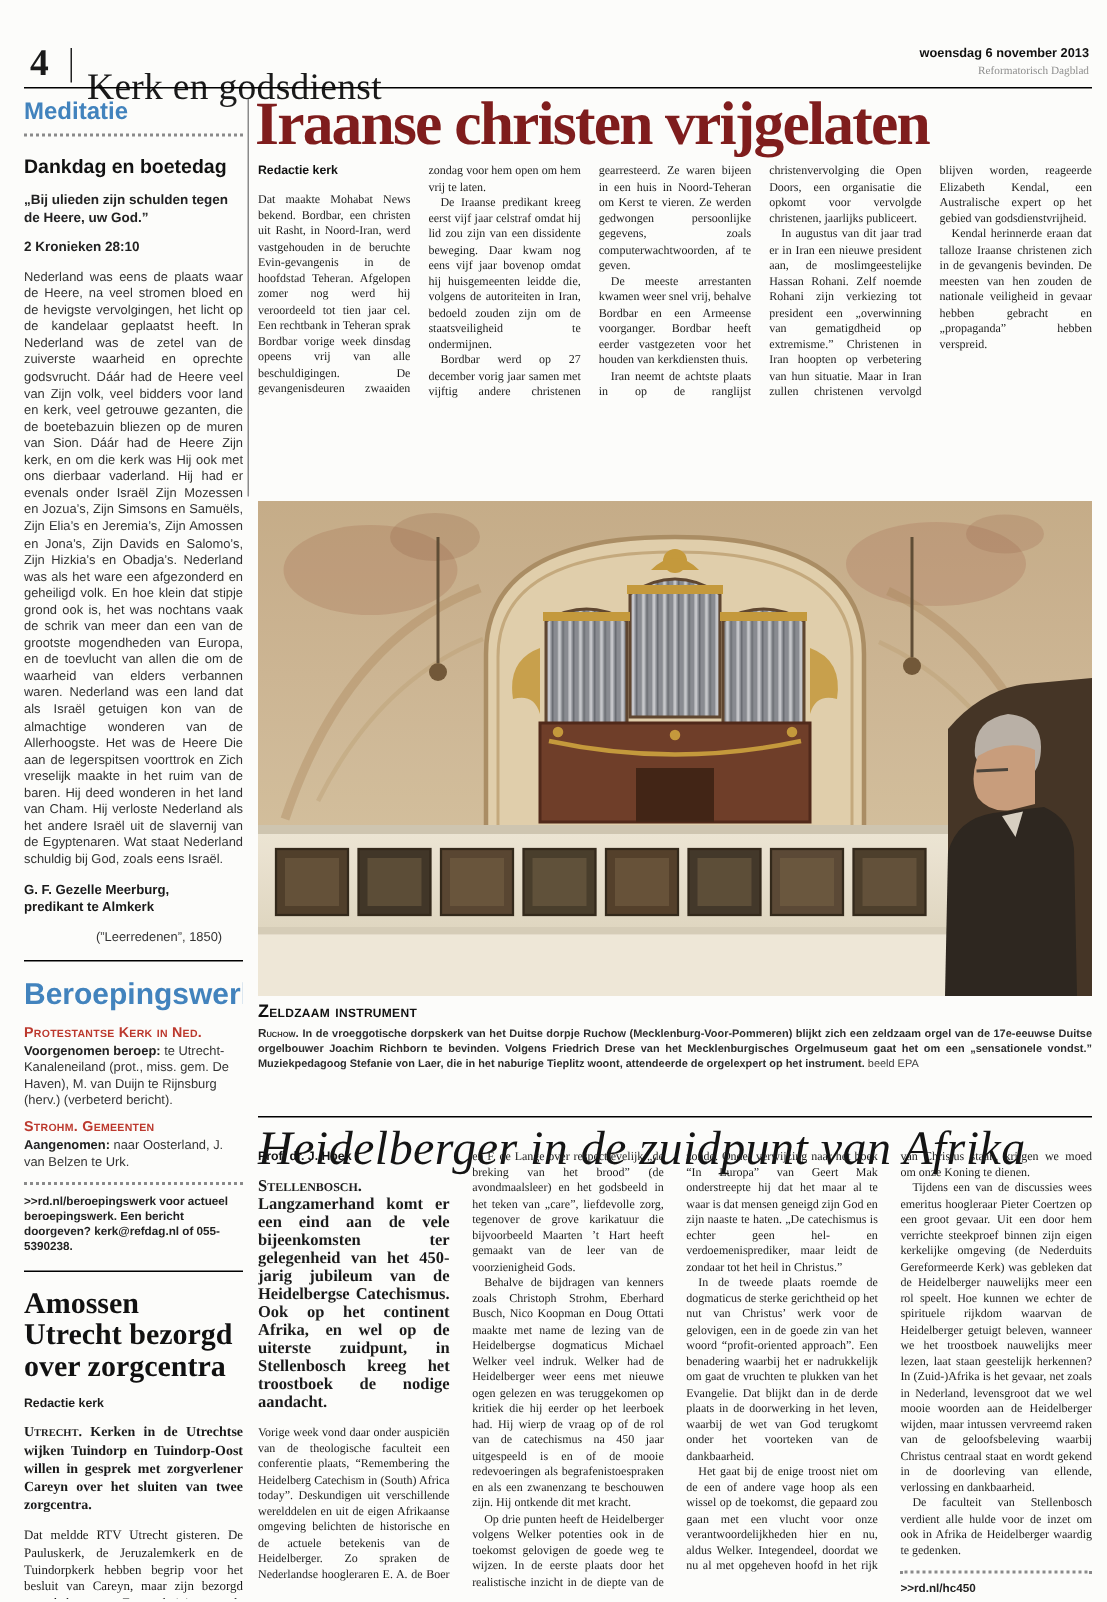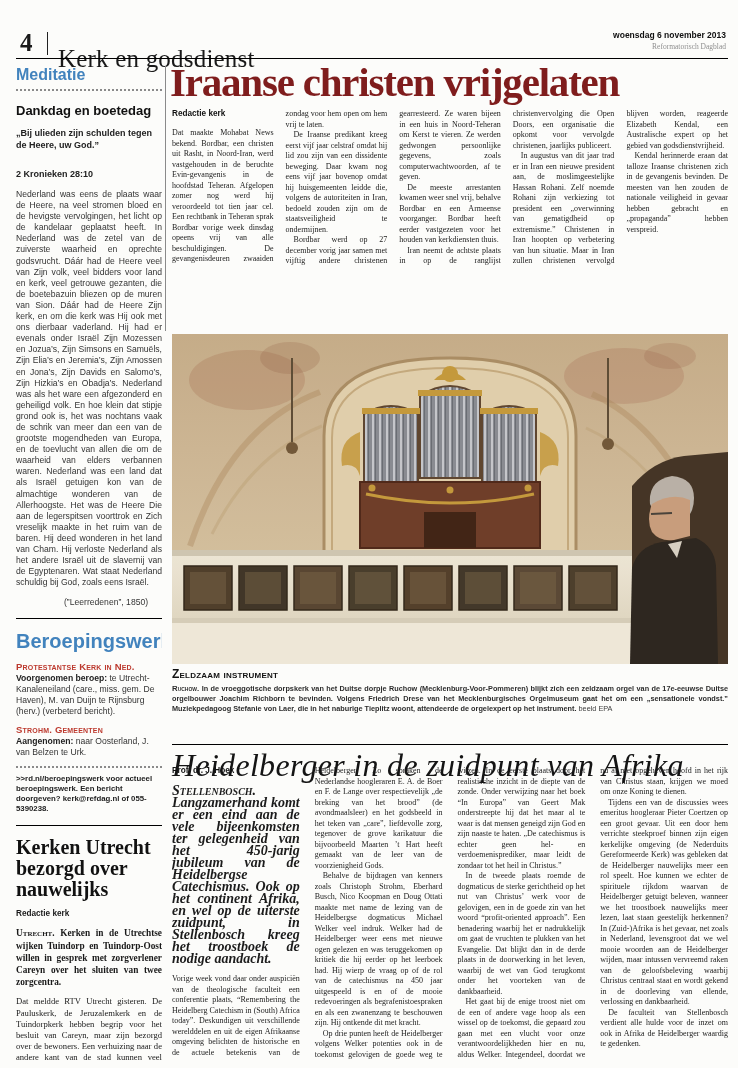--- a/index.html
+++ b/index.html
@@ -16,21 +16,21 @@
   .header-rule{position:absolute;left:16px;right:10px;top:58px;height:1px;background:#000;}
   .vrule{position:absolute;left:165px;top:66px;width:1px;height:265px;background:#8a8a8a;}
 
   
   .sidebar{position:absolute;left:16px;top:66px;width:146px;height:1000px;overflow:hidden;
            font-family:"Liberation Sans",sans-serif;}
   .s-section-title{font:bold 16px "Liberation Sans",sans-serif;color:#4283bd;
            padding-bottom:5px;border-bottom:2px dotted #8a8a8a;margin:0 0 12px 0;}
   .s-art-title{font:bold 13px "Liberation Sans",sans-serif;color:#111;margin:0 0 9px 0;}
   .s-quote{font:bold 9px/12px "Liberation Sans",sans-serif;color:#222;margin:0;}
-  .s-ref{font:bold 9px "Liberation Sans",sans-serif;color:#222;margin:18px 0 0 0;}
+  .s-ref{font:bold 9px "Liberation Sans",sans-serif;color:#222;margin:8px 0 0 0;}
   .s-body{font:400 8.6px/11.1px "Liberation Sans",sans-serif;color:#333;text-align:justify;margin:10px 0 0 0;}
   .s-author{font:bold 8.8px/11px "Liberation Sans",sans-serif;margin:10px 0 0 0;}
   .s-source{font:400 8.6px "Liberation Sans",sans-serif;color:#333;margin:9px 0 0 0;padding-left:48px;}
   .rule{border:none;border-top:1px solid #000;margin:11px 0;}
   .dotrule{border:none;border-top:2px dotted #8a8a8a;margin:8px 0 6px 0;}
   .s-section-title2{font:bold 20px "Liberation Sans",sans-serif;color:#4283bd;margin:0 0 8px 0;}
   .s-cat{font:bold 8px "Liberation Sans",sans-serif;font-variant:small-caps;color:#bc392e;
          letter-spacing:.2px;margin:7px 0 1px 0;font-size:9.5px;}
   .s-entry{font:400 8.6px/11px "Liberation Sans",sans-serif;color:#333;margin:0;}
   .s-entry b{color:#222;}
@@ -46,21 +46,21 @@
   .main{position:absolute;left:172px;top:62px;width:556px;height:1006px;}
   .main-headline{position:absolute;left:-2px;top:-4px;margin:0;
                  font:bold 41px "Liberation Serif",serif;letter-spacing:-1.2px;color:#7f1d1d;white-space:nowrap;}
   .art{text-align:justify;font:400 8px/10.5px "Liberation Serif",serif;color:#1c1c1c;}
   .art5{position:absolute;top:47px;left:0;width:556px;height:224px;column-count:5;column-gap:12px;
         column-fill:balance;overflow:hidden;}
   .art4{position:absolute;top:704px;left:0;width:556px;height:300px;column-count:4;column-gap:15px;
         column-fill:balance;overflow:hidden;}
   .byline{font:bold 8.2px "Liberation Sans",sans-serif;text-align:left;margin:0 0 10px 0;color:#111;}
   .intro{font:bold 8.8px/11.4px "Liberation Serif",serif;margin:0 0 9px 0;}
-  .art4 .intro{font-size:14px;line-height:12px;font-style:italic;}
+  .art4 .intro{font-size:11px;line-height:12px;}
   .paras p{margin:0;}
   .paras p + p{text-indent:8px;}
   .endnote{border-top:2px dotted #8a8a8a;margin-top:8px;padding-top:5px;text-align:left;}
   .linktext{font:bold 7.8px "Liberation Sans",sans-serif;color:#222;}
 
   
   .photo{position:absolute;top:272px;left:0;width:556px;height:330px;margin:0;padding:0;}
   .photo svg{display:block;}
 
   
@@ -89,35 +89,37 @@
   </div>
   <div class="header-rule"></div>
   <div class="vrule"></div>
 
   <aside class="sidebar">
     <h2 class="s-section-title">Meditatie</h2>
     <h3 class="s-art-title">Dankdag en boetedag</h3>
     <p class="s-quote">„Bij ulieden zijn schulden tegen de Heere, uw God.”</p>
     <p class="s-ref">2 Kronieken 28:10</p>
     <p class="s-body">Nederland was eens de plaats waar de Heere, na veel stromen bloed en de hevigste vervolgingen, het licht op de kandelaar geplaatst heeft. In Nederland was de zetel van de zuiverste waarheid en oprechte godsvrucht. Dáár had de Heere veel van Zijn volk, veel bidders voor land en kerk, veel getrouwe gezanten, die de boetebazuin bliezen op de muren van Sion. Dáár had de Heere Zijn kerk, en om die kerk was Hij ook met ons dierbaar vaderland. Hij had er evenals onder Israël Zijn Mozessen en Jozua’s, Zijn Simsons en Samuëls, Zijn Elia’s en Jeremia’s, Zijn Amossen en Jona’s, Zijn Davids en Salomo’s, Zijn Hizkia’s en Obadja’s. Nederland was als het ware een afgezonderd en geheiligd volk. En hoe klein dat stipje grond ook is, het was nochtans vaak de schrik van meer dan een van de grootste mogendheden van Europa, en de toevlucht van allen die om de waarheid van elders verbannen waren. Nederland was een land dat als Israël getuigen kon van de almachtige wonderen van de Allerhoogste. Het was de Heere Die aan de legerspitsen voorttrok en Zich vreselijk maakte in het ruim van de baren. Hij deed wonderen in het land van Cham. Hij verloste Nederland als het andere Israël uit de slavernij van de Egyptenaren. Wat staat Nederland schuldig bij God, zoals eens Israël.</p>
+    <p class="s-author"><span>G. F. Gezelle Meerburg,</span><br>
+      <span>predikant te Almkerk</span></p>
     <p class="s-source">(”Leerredenen”, 1850)</p>
 
     <hr class="rule">
 
     <h2 class="s-section-title2">Beroepingswerk</h2>
     <p class="s-cat">Protestantse Kerk in Ned.</p>
-    <p class="s-entry"><b>Voorgenomen beroep:</b><span> te Utrecht-Kanaleneiland (care., miss. gem. De Haven), M. van Duijn te Rijnsburg (herv.) (verbeterd bericht).</span></p>
+    <p class="s-entry"><b>Voorgenomen beroep:</b><span> te Utrecht-Kanaleneiland (prot., miss. gem. De Haven), M. van Duijn te Rijnsburg (herv.) (verbeterd bericht).</span></p>
     <p class="s-cat">Strohm. Gemeenten</p>
     <p class="s-entry"><b>Aangenomen:</b><span> naar Oosterland, J. van Belzen te Urk.</span></p>
     <hr class="dotrule">
     <p class="s-note">&gt;&gt;rd.nl/beroepingswerk voor actueel beroepingswerk. Een bericht doorgeven? kerk@refdag.nl of 055-5390238.</p>
 
     <hr class="rule">
 
-    <h3 class="ku-head">Kerken Utrecht bezorgd over nauwelijks</h3>
+    <h3 class="ku-head">Amossen Utrecht bezorgd over zorgcentra</h3>
     <p class="ku-byline">Redactie kerk</p>
     <p class="ku-intro"><span class="city">Utrecht.</span> <span>Kerken in de Utrechtse wijken Tuindorp en Tuindorp-Oost willen in gesprek met zorgverlener Careyn over het sluiten van twee zorgcentra.</span></p>
     <div class="ku-body paras">
         <p>Dat meldde RTV Utrecht gisteren. De Pauluskerk, de Jeruzalemkerk en de Tuindorpkerk hebben begrip voor het besluit van Careyn, maar zijn bezorgd over de bewoners. Een verhuizing naar de andere kant van de stad kunnen veel bewoners niet aan, denken de kerken.</p>
       </div>
   </aside>
 
   <main class="main">
     <h2 class="main-headline">Iraanse christen vrijgelaten</h2>
 

